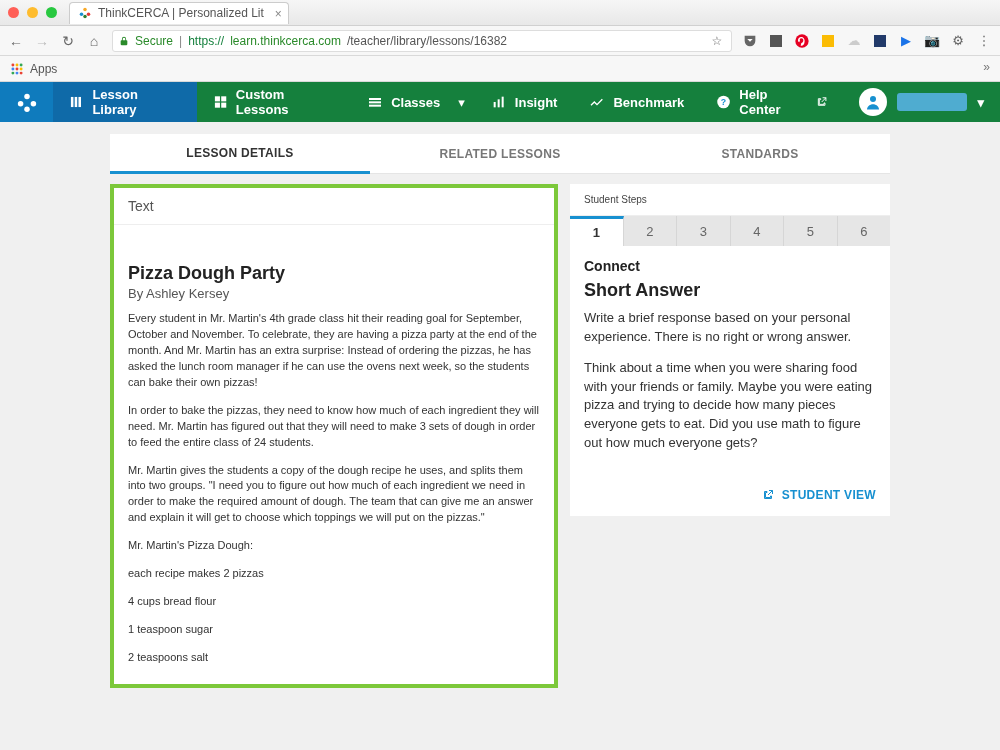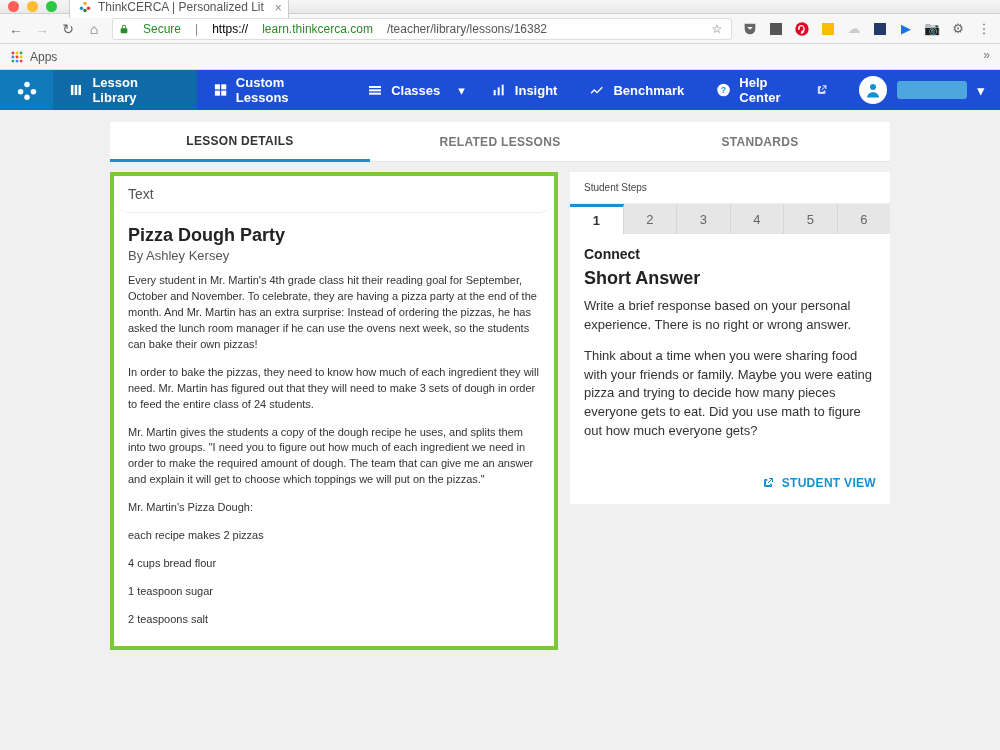--- a/index.html
+++ b/index.html
@@ -1,63 +1,63 @@
 <!DOCTYPE html>
 <html><head>
 <meta charset="utf-8">
 <style>
   * { box-sizing: border-box; margin: 0; padding: 0; }
   body { font-family: -apple-system, BlinkMacSystemFont, "Segoe UI", Helvetica, Arial, sans-serif; font-size: 13px; background: #f0f0f0; color: #333; width: 1000px; height: 750px; overflow: hidden; }
 
   
-  .titlebar { height: 14px; background: linear-gradient(#f6f6f6,#e8e8e8); display: flex; align-items: center; padding: 0 8px; border-bottom: 1px solid #d0d0d0; }
+  .titlebar { height: 26px; background: linear-gradient(#f6f6f6,#e8e8e8); display: flex; align-items: center; padding: 0 8px; border-bottom: 1px solid #d0d0d0; }
   .traffic { display: flex; gap: 8px; margin-right: 12px; }
   .dot { width: 11px; height: 11px; border-radius: 50%; }
   .dot.red { background: #ff5f57; } .dot.yellow { background: #febc2e; } .dot.green { background: #28c840; }
   .tab { background: #fff; border: 1px solid #ccc; border-bottom: none; border-radius: 4px 4px 0 0; padding: 4px 24px 4px 8px; display: flex; align-items: center; gap: 6px; font-size: 12px; color: #555; position: relative; height: 22px; }
   .tab-close { position: absolute; right: 6px; top: 4px; font-size: 12px; color: #888; }
   .tab-favicon { width: 14px; height: 14px; }
 
   .toolbar { height: 30px; background: #f7f7f7; border-bottom: 1px solid #d9d9d9; display: flex; align-items: center; padding: 0 8px; gap: 10px; }
   .navbtn { width: 16px; height: 16px; display: inline-flex; align-items: center; justify-content: center; color: #666; font-size: 14px; }
-  .addrbar { flex: 1; height: 22px; background: #fff; border: 1px solid #ddd; border-radius: 3px; display: flex; align-items: center; padding: 0 6px; font-size: 12px; color: #555; gap: 14px; }
+  .addrbar { flex: 1; height: 22px; background: #fff; border: 1px solid #ddd; border-radius: 3px; display: flex; align-items: center; padding: 0 6px; font-size: 12px; color: #555; gap: 6px; }
   .lock { width: 10px; height: 10px; }
   .secure { color: #2a8a2a; font-size: 12px; }
   .addrhost { color: #2a8a2a; }
   .addrpath { color: #555; }
   .tool-icons { display: flex; align-items: center; gap: 10px; }
   .ticon { width: 16px; height: 16px; display: inline-flex; align-items: center; justify-content: center; color: #666; }
 
   .bookmarks { height: 26px; background: #f7f7f7; border-bottom: 1px solid #d9d9d9; display: flex; align-items: center; padding: 0 10px; font-size: 12px; color: #555; gap: 6px; position: relative; }
   .apps-swatch { width: 14px; height: 14px; display: inline-block; }
   .bm-more { position: absolute; right: 10px; top: 4px; color: #777; font-size: 12px; }
 
   
-  .appnav { height: 40px; background: #1d4ed8; display: flex; align-items: center; color: #fff; }
+  .appnav { height: 40px; background: #15803d; display: flex; align-items: center; color: #fff; }
   .brand { width: 56px; height: 40px; background: #0f7bbd; display: flex; align-items: center; justify-content: center; }
   .navitem { height: 40px; padding: 0 16px; display: flex; align-items: center; gap: 8px; font-size: 13px; font-weight: 600; color: #fff; }
   .navitem.active { background: #0f6aa8; }
   .nav-caret { margin-left: -8px; padding: 0 10px; color: #fff; }
   .spacer { flex: 1; }
   .avatar { width: 28px; height: 28px; border-radius: 50%; background: #fff; display: flex; align-items: center; justify-content: center; color: #1790d0; font-size: 16px; }
   .userchip { width: 70px; height: 18px; background: #55b0e0; border-radius: 3px; opacity: 0.9; }
 
   
   .page { background: #f0f0f0; height: calc(750px - 26px - 30px - 26px - 40px); overflow: hidden; display: flex; justify-content: center; }
   .wrap { width: 780px; padding-top: 12px; }
 
   .tabs { background: #fff; height: 40px; display: flex; }
   .ptab { flex: 1; display: flex; align-items: center; justify-content: center; font-size: 12px; font-weight: 700; letter-spacing: 0.3px; color: #777; border-bottom: 1px solid #e5e5e5; }
   .ptab.active { color: #333; border-bottom: 3px solid #1790d0; }
 
   .cols { display: flex; margin-top: 10px; gap: 12px; align-items: flex-start; }
   .leftcard { width: 448px; border: 4px solid #7cc83a; background: #fff; }
-  .leftcard .hdr { padding: 10px 14px; font-size: 14px; color: #555; border-bottom: 1px solid #eee; border-radius: 15px; }
+  .leftcard .hdr { padding: 10px 14px; font-size: 14px; color: #555; border-bottom: 1px solid #eee; }
   .lesson { padding: 12px 14px 6px 14px; }
-  .lesson h2 { font-size: 18px; font-weight: 700; margin-bottom: 2px; color: #222; }
+  .lesson h2 { font-size: 18px; font-weight: 700; margin-bottom: 2px; color: #222; margin-top: 26px; }
   .byline { font-size: 13px; color: #555; margin-bottom: 10px; }
   .lesson p { font-size: 11px; line-height: 1.45; color: #333; margin-bottom: 12px; }
 
   .rightcard { flex: 1; background: #fff; }
   .rightcard .hdr { padding: 10px 14px; font-size: 10px; color: #444; border-bottom: 1px solid #eee; }
   .steps { display: flex; }
   .step { flex: 1; height: 30px; display: flex; align-items: center; justify-content: center; background: #e6e6e6; color: #666; font-size: 13px; border-right: 1px solid #d6d6d6; }
   .step:last-child { border-right: none; }
   .step.active { background: #fff; border-top: 3px solid #1790d0; color: #333; font-weight: 600; }
   .rcontent { padding: 12px 14px; }
@@ -94,21 +94,21 @@
   <span class="navbtn">←</span>
   <span class="navbtn" style="color:#bbb">→</span>
   <span class="navbtn">↻</span>
   <span class="navbtn">⌂</span>
   <div class="addrbar">
     <svg class="lock" viewBox="0 0 24 24">
         <path fill="#2a8a2a" d="M12 2a5 5 0 0 0-5 5v3H6a2 2 0 0 0-2 2v8a2 2 0 0 0 2 2h12a2 2 0 0 0 2-2v-8a2 2 0 0 0-2-2h-1V7a5 5 0 0 0-5-5zm-3 5a3 3 0 1 1 6 0v3H9z"></path>
       </svg>
     <span class="secure">Secure</span>
     <span style="color:#888">|</span>
-    <span style="color:#000000">https://</span>
+    <span style="color:#15803d">https://</span>
       <span class="addrhost">learn.thinkcerca.com</span>
       <span class="addrpath">/teacher/library/lessons/16382</span>
     <span style="flex:1"></span>
     <span class="ticon">☆</span>
   </div>
   <div class="tool-icons">
     <span class="ticon">
         <svg viewBox="0 0 24 24" width="16" height="16">
           <path fill="#666" d="M4 4h16v8a8 8 0 0 1-16 0z"></path>
           <path fill="#fff" d="M8 9l4 4 4-4"></path>

